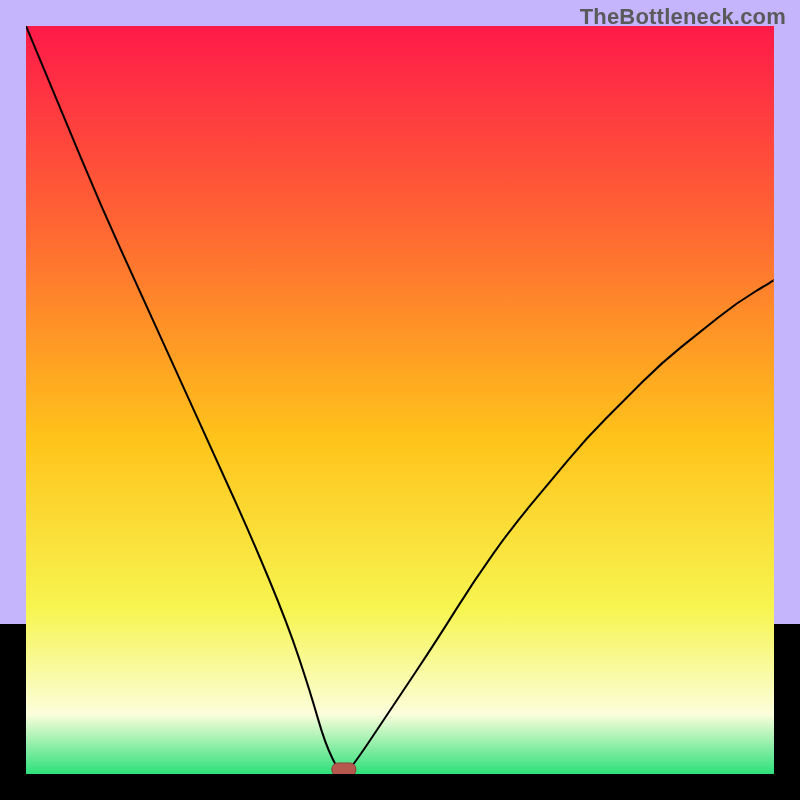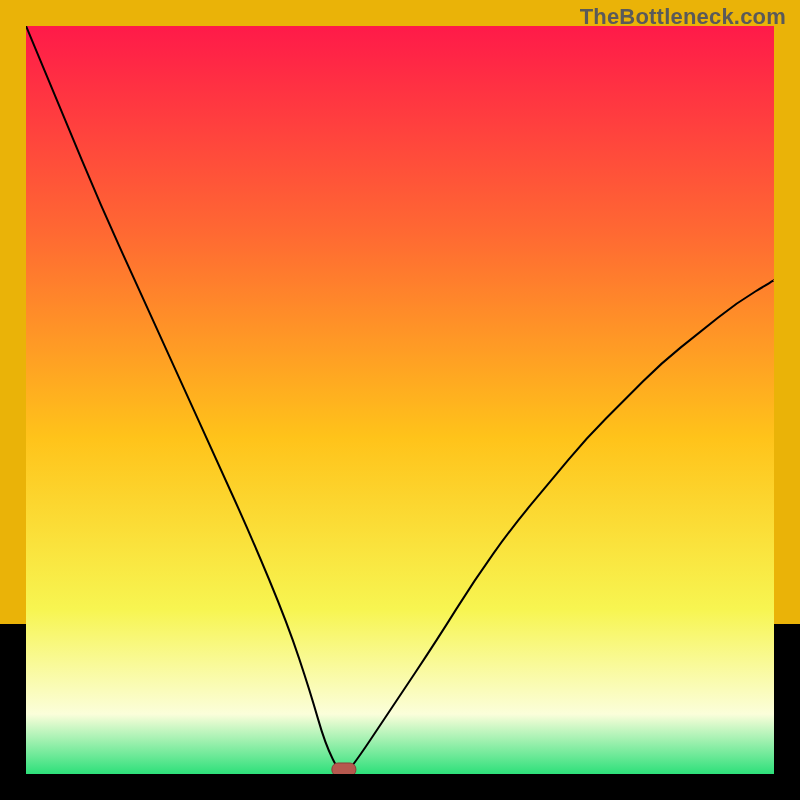--- a/index.html
+++ b/index.html
@@ -10,21 +10,21 @@
     overflow: hidden;
     background: #000;
     font-family: Arial, Helvetica, sans-serif;
   }
   .frame {
     position: absolute;
     left: 0;
     top: 0;
     width: 800px;
     height: 624px;
-    background: #eab308;
+    background: #c4b5fd;
     text-align: center;
   }
   .watermark {
     position: absolute;
     top: 4px;
     right: 14px;
     font-size: 22px;
     font-weight: 600;
     color: #5a5a5a;
     letter-spacing: 0.2px;

